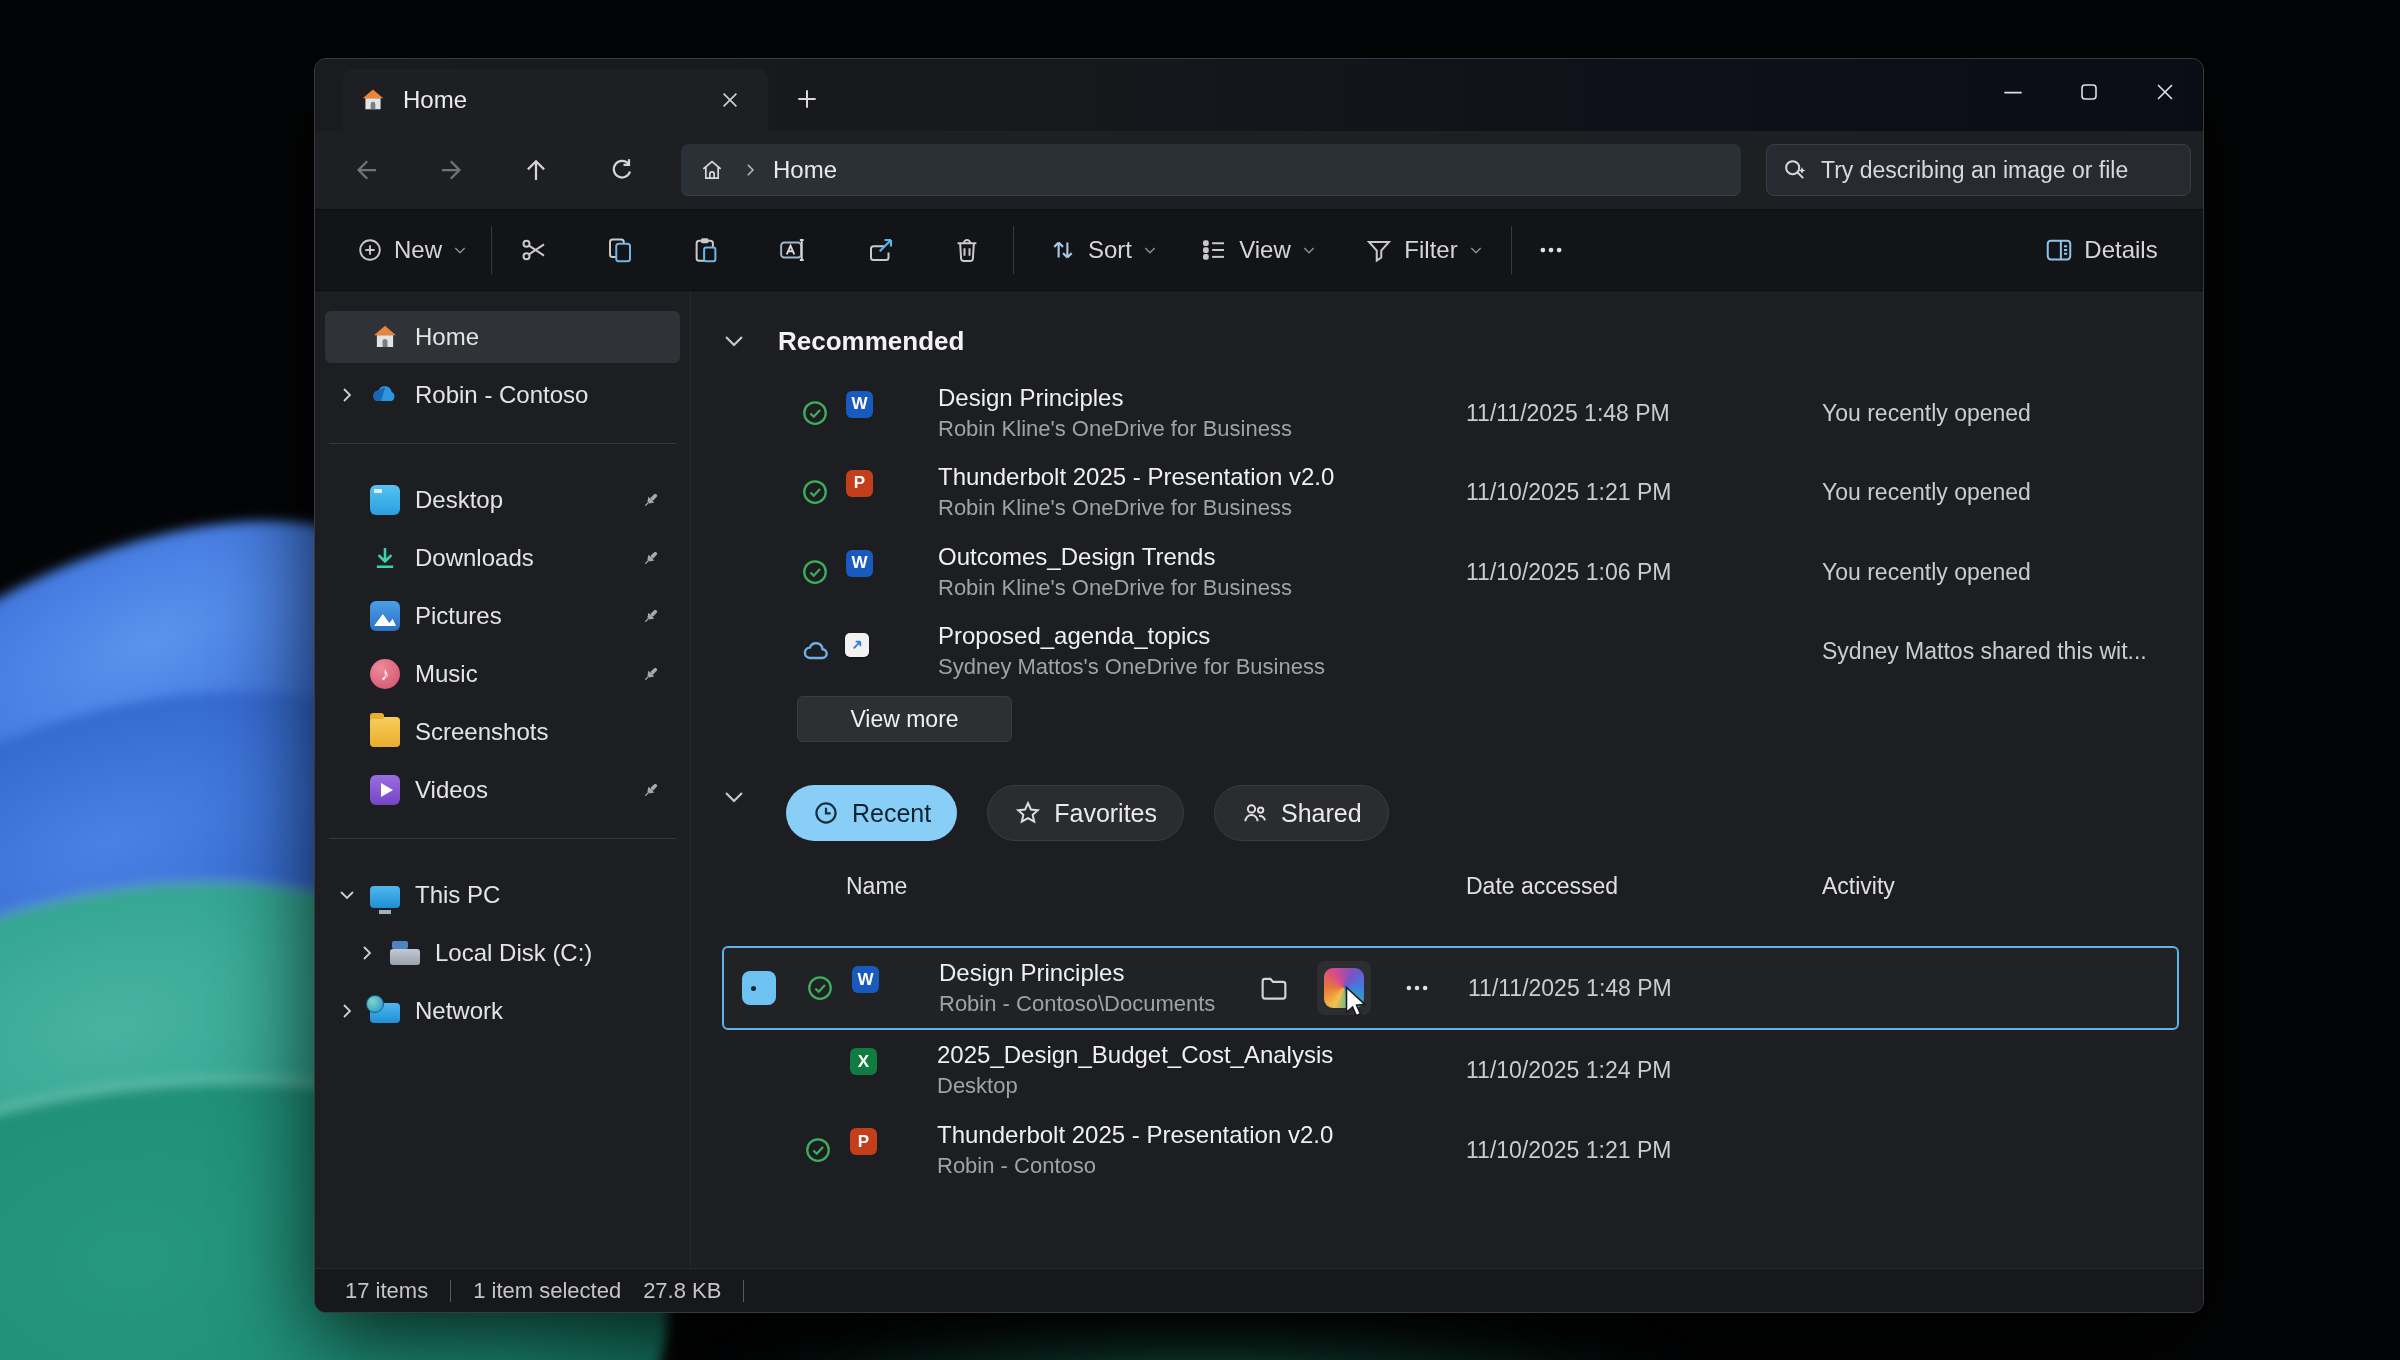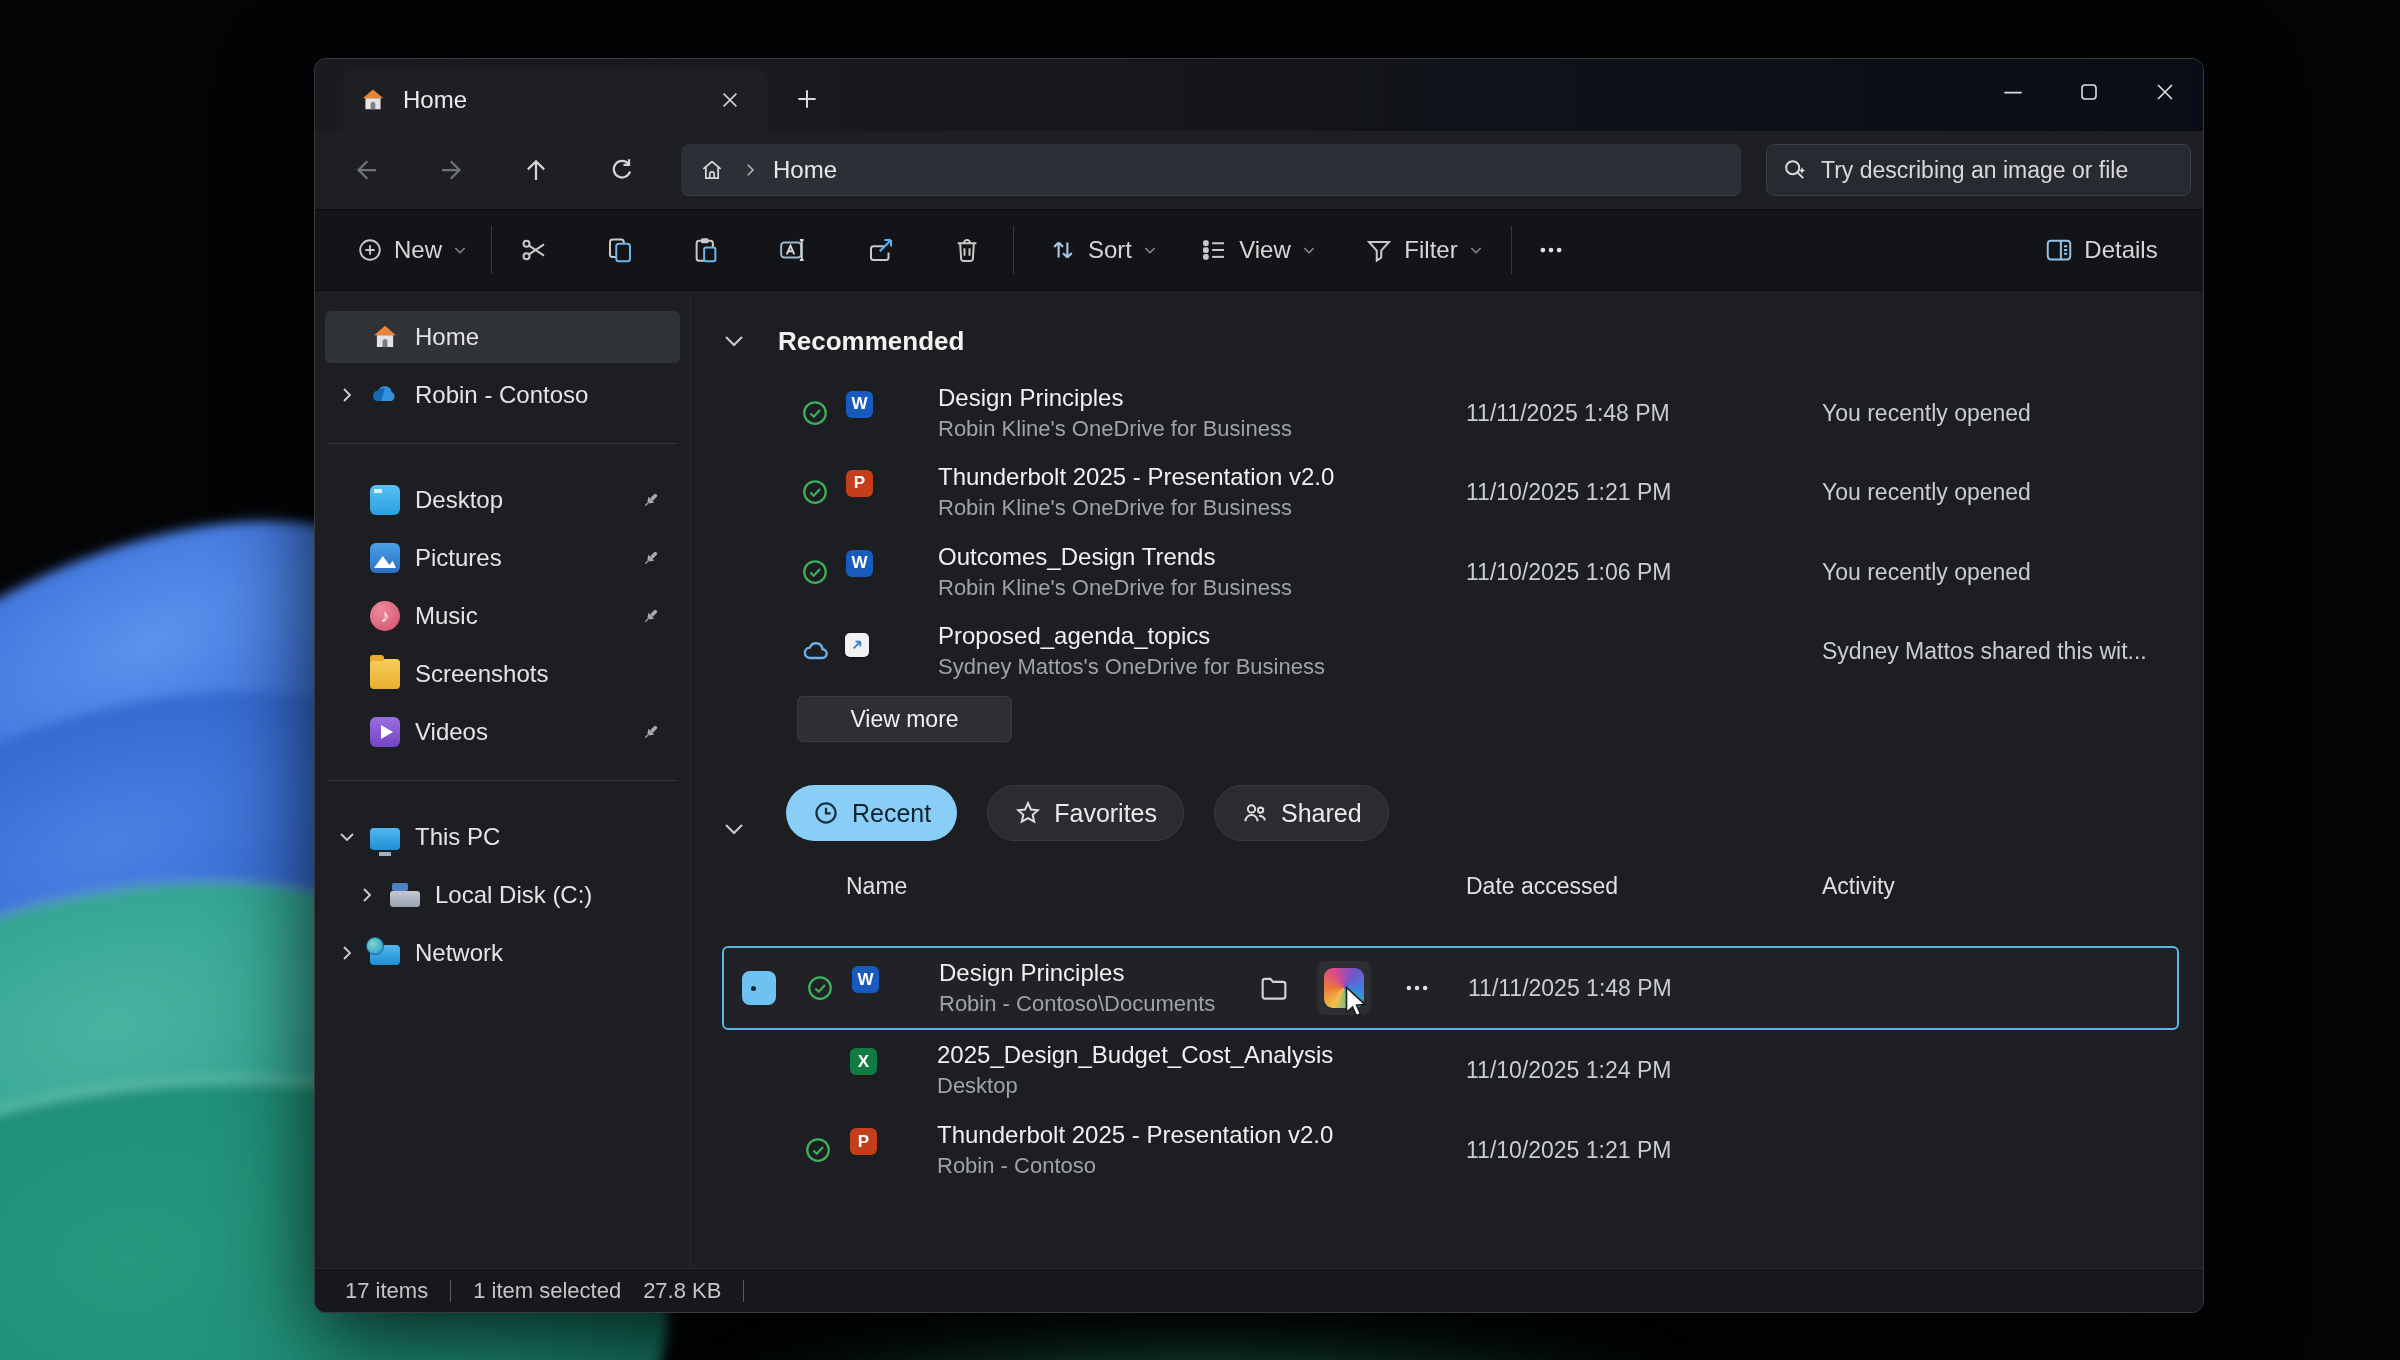--- a/index.html
+++ b/index.html
@@ -74,21 +74,21 @@
   .sync{position:absolute;left:78px;top:50%;transform:translateY(-50%);width:30px;height:30px;}
   .fiwrap{position:absolute;left:133px;top:50%;transform:translateY(-50%);}
   .meta{position:absolute;left:216px;top:50%;transform:translateY(-50%);}
   .nm{font-size:24px;color:#f0f0f0;white-space:nowrap;}
   .loc{font-size:22px;color:#9fa2a6;margin-top:4px;white-space:nowrap;}
   .rdate{position:absolute;left:744px;top:50%;transform:translateY(-50%);font-size:23px;color:#c9ccd0;white-space:nowrap;}
   .ract{position:absolute;left:1100px;top:50%;transform:translateY(-50%);font-size:23px;color:#c9ccd0;white-space:nowrap;}
   .viewmore{position:absolute;left:105px;top:405px;width:215px;height:46px;background:#2d2f33;
             border:1px solid #3a3c40;border-radius:6px;color:#f0f0f0;font-size:23px;
             font-family:"Liberation Sans",sans-serif;}
-  .filters{position:absolute;left:30px;top:494px;height:56px;display:flex;align-items:flex-end;}
+  .filters{position:absolute;left:30px;top:494px;height:56px;display:flex;align-items:flex-start;}
   .pill{height:56px;border-radius:28px;display:flex;align-items:center;gap:12px;padding:0 26px;
         box-sizing:border-box;font-size:25px;}
   .pill.active{background:#88cef7;color:#10222e;margin-left:40px;}
   .pill.ghost{background:#2a2c30;border:1px solid #3a3c40;color:#eaeaea;}
   .pill+.pill{margin-left:30px;}
   .tbl-head{position:absolute;left:30px;right:24px;top:571px;height:48px;}
   .th{position:absolute;top:50%;transform:translateY(-50%);font-size:23px;color:#e0e0e0;}
   .row-sel{border:2px solid #5ab5e8;background:rgba(255,255,255,.02);box-sizing:border-box;}
   .chkbox{position:absolute;left:18px;top:50%;transform:translateY(-50%);width:34px;height:34px;
           border-radius:8px;background:#6ec2f2;}
@@ -392,20 +392,37 @@
                 <g transform="rotate(45 12 12)">
                   <rect x="10" y="3.5" width="4" height="8" rx="1.6"></rect>
                   <path d="M7.5 11.5 h9 l-3 4.5 h-3 z"></path>
                   <rect x="11.3" y="16" width="1.4" height="5" rx="0.7"></rect>
                 </g>
               </svg>
           </span>
         </div>
         <div class="side-item">
           <span class="side-ico">
+            <svg width="28" height="28" viewBox="0 0 24 24" stroke="#3fd0b0" stroke-width="2.2" fill="none">
+              <path d="M12 3.5 V15 M6.5 9.5 L12 15 L17.5 9.5 M5 19.5 H19"></path>
+            </svg>
+          </span>
+          <span class="side-label">Downloads</span>
+          <span class="side-pin">
+            <svg width="22" height="22" viewBox="0 0 24 24" fill="#a8a8a8">
+                <g transform="rotate(45 12 12)">
+                  <rect x="10" y="3.5" width="4" height="8" rx="1.6"></rect>
+                  <path d="M7.5 11.5 h9 l-3 4.5 h-3 z"></path>
+                  <rect x="11.3" y="16" width="1.4" height="5" rx="0.7"></rect>
+                </g>
+              </svg>
+          </span>
+        </div>
+        <div class="side-item">
+          <span class="side-ico">
               <span class="mini mi-pics"></span>
             </span>
           <span class="side-label">Pictures</span>
           <span class="side-pin">
             <svg width="22" height="22" viewBox="0 0 24 24" fill="#a8a8a8">
                 <g transform="rotate(45 12 12)">
                   <rect x="10" y="3.5" width="4" height="8" rx="1.6"></rect>
                   <path d="M7.5 11.5 h9 l-3 4.5 h-3 z"></path>
                   <rect x="11.3" y="16" width="1.4" height="5" rx="0.7"></rect>
                 </g>

